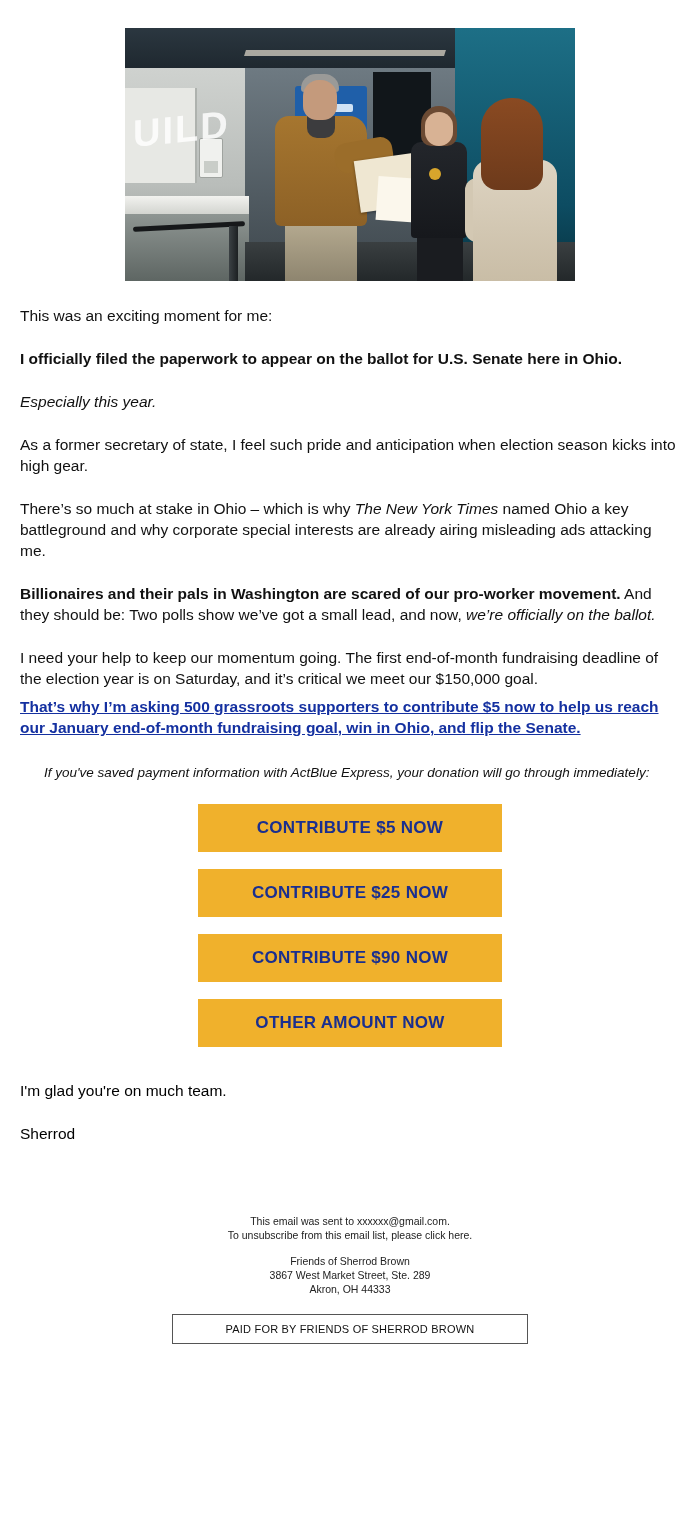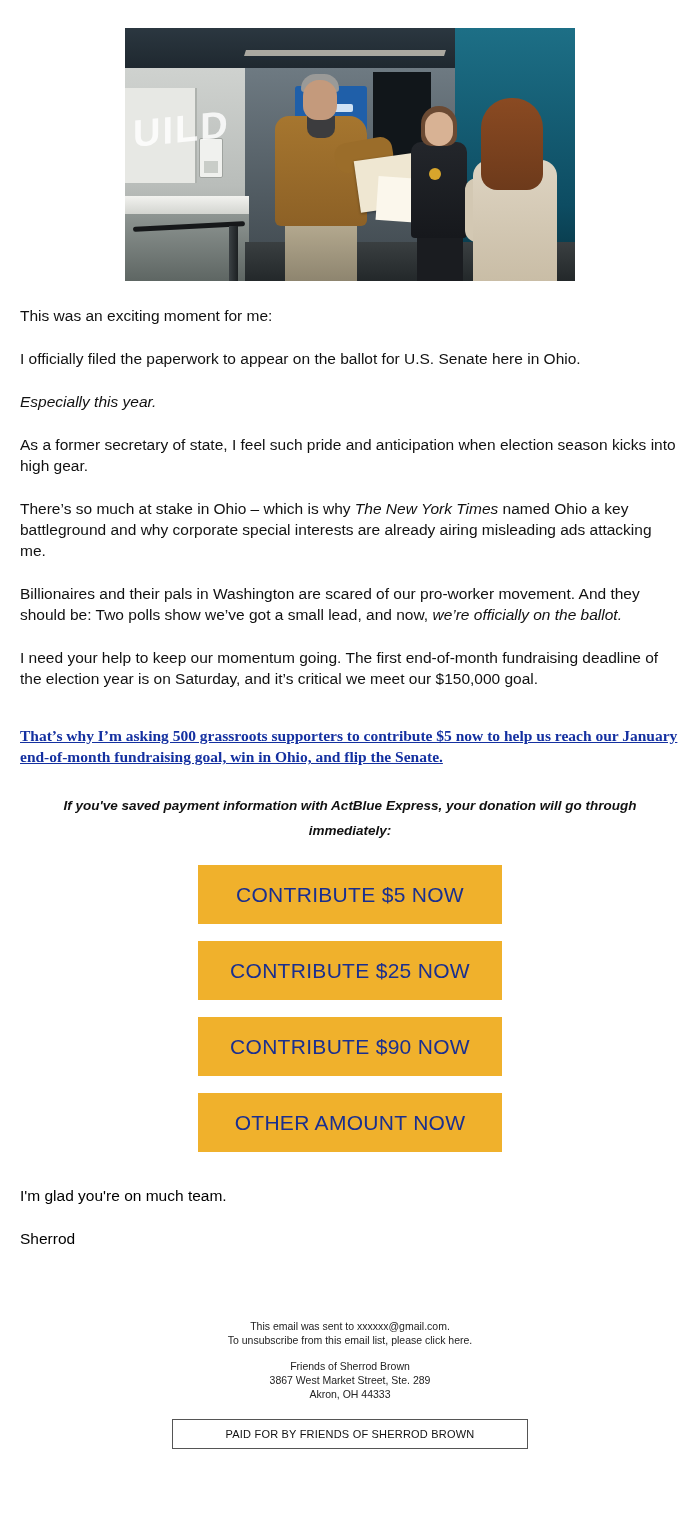--- a/index.html
+++ b/index.html
@@ -183,60 +183,58 @@
   .content {
     padding: 0 20px;
   }
   p.body-text {
     font-size: 15.5px;
     line-height: 21px;
     margin: 22px 0 0 0;
     color: #111111;
   }
   p.body-text.first { margin-top: 24px; }
-  .b { font-weight: normal; }
+  .b { font-weight: bold; }
   .i { font-style: italic; }
 
   .cta-link {
     display: block;
-    margin: 36px 0 0 0;
+    margin: 7px 0 0 0;
     font-size: 15.5px;
     line-height: 21px;
     font-weight: bold;
     color: #1430a0;
     text-decoration: underline;
-    font-family: Liberation Serif, serif;
   }
 
   .express-note {
     margin: 26px 24px 0 24px;
-    text-align: center;
+    text-align: left;
     font-style: italic;
     font-size: 13.5px;
-    line-height: 25px;
+    line-height: 18px;
     color: #111;
-    font-weight: bold;
   }
 
   
   .buttons {
     margin-top: 22px;
     display: flex;
     flex-direction: column;
     align-items: center;
     gap: 0;
   }
   .donate-btn {
     width: 304px;
-    height: 59px;
+    height: 48px;
     margin-bottom: 17px;
     background: #f0b12c;
     color: #1a2f8f;
-    font-weight: normal;
-    font-size: 21px;
+    font-weight: bold;
+    font-size: 17px;
     letter-spacing: .3px;
     display: flex;
     align-items: center;
     justify-content: center;
     border: 0;
     cursor: pointer;
     font-family: "Liberation Sans", sans-serif;
   }
 
   .signoff {

